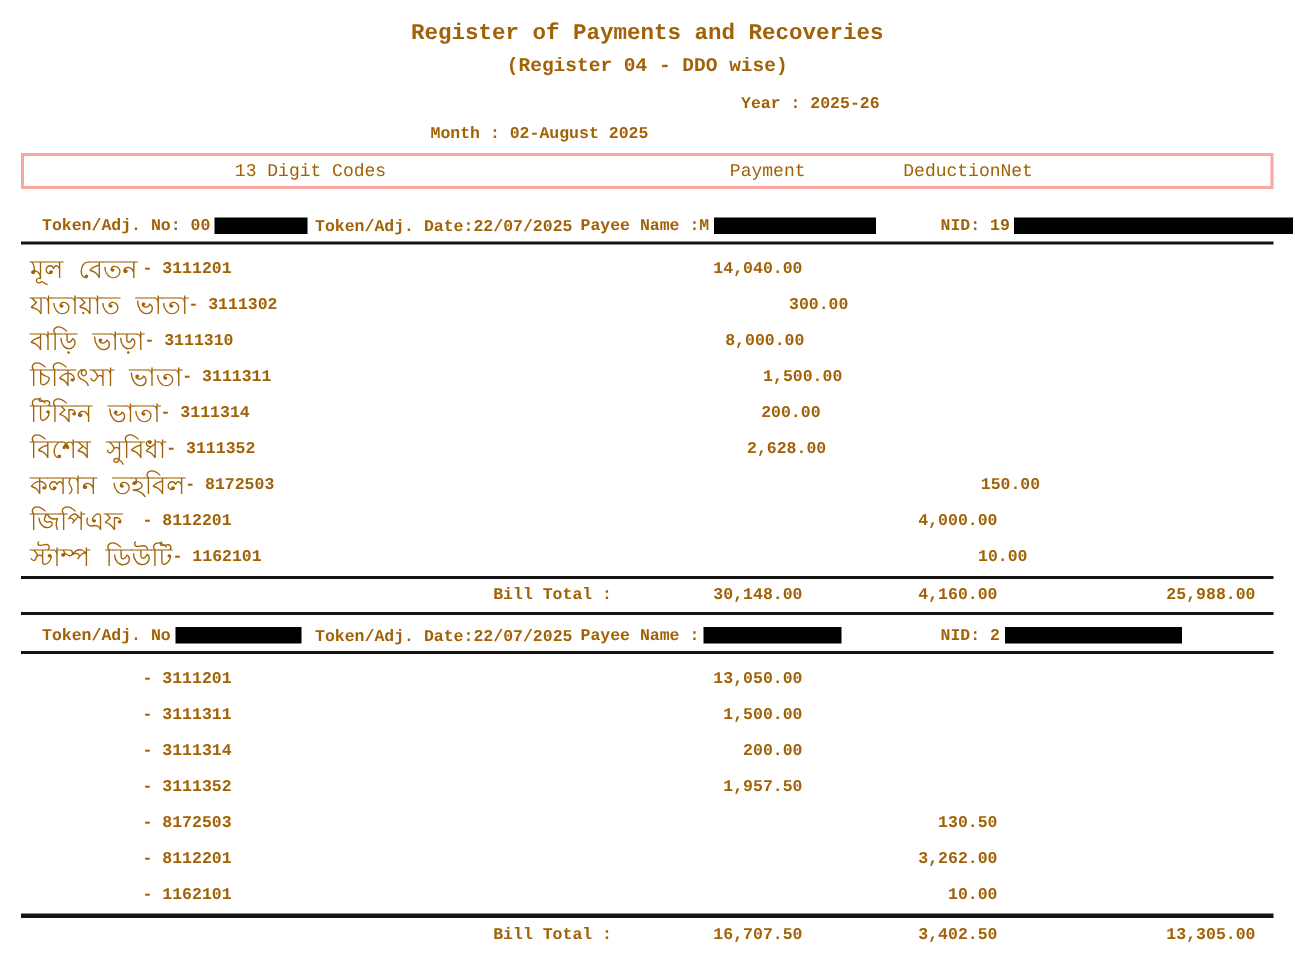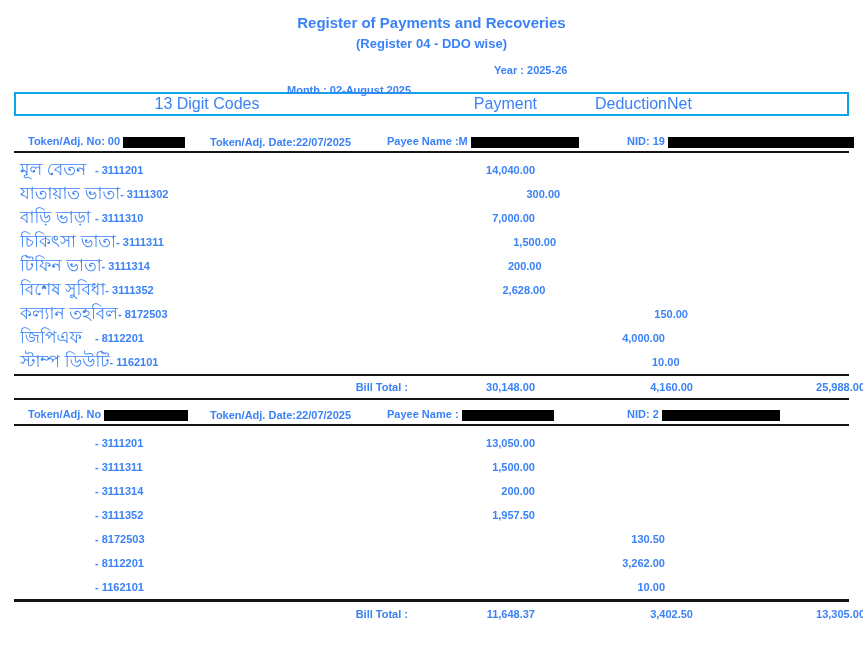--- a/index.html
+++ b/index.html
@@ -1,32 +1,32 @@
 <!DOCTYPE html>
 <html><head>
 <meta charset="utf-8">
 <style>
   html,body{margin:0;padding:0;background:#fff;}
   .page{
     width:863px;height:649px;background:#ffffff;position:relative;
-    font-family:Liberation Sans, sans-serif;color:#3b82f6;
+    font-family:Liberation Mono, monospace;color:#a16207;
     box-sizing:border-box;padding-top:12px;overflow:hidden;
   }
   .r-title{font-size:15px;font-weight:700;text-align:center;line-height:22px;}
   .r-sub{font-size:13px;font-weight:700;text-align:center;line-height:20px;}
   .r-office{font-size:12px;font-weight:700;text-align:center;line-height:18px;}
   .r-my{position:relative;height:16px;margin-top:10px;font-size:11px;font-weight:700;}
   .my-month{position:absolute;left:287px;top:0;margin-top:20px;}
   .my-year{position:absolute;left:494px;top:0;}
 
   .content{margin-left:14px;width:835px;}
 
   .colhead{
-    display:flex;align-items:center;border:2px solid #0ea5e9;height:24px;
-    margin-top:12px;font-size:16px;box-sizing:border-box;
+    display:flex;align-items:center;border:2px solid #fca5a5;height:24px;
+    margin-top:22px;font-size:12px;box-sizing:border-box;
   }
   .h-codes{flex:0 0 382px;text-align:center;}
   .h-pay{flex:0 0 139px;text-align:right;}
   .h-ded{flex:0 0 130px;text-align:right;}
   .h-net{flex:0 0 172px;text-align:left;}
 
   .token-row{
     display:flex;align-items:center;height:19px;border-bottom:2.5px solid #141414;
     font-size:11px;font-weight:700;white-space:nowrap;
   }
@@ -49,21 +49,21 @@
 
   .bt-row{
     display:flex;align-items:center;height:22px;font-size:11px;font-weight:700;
     border-top:2px solid #141414;box-sizing:content-box;
   }
   .bt-row.end1{border-bottom:2.5px solid #141414;}
   .bt-row.end2{border-top:3px solid #141414;height:23px;}
   .bt-spacer{flex:0 0 250px;}
   .bt-label{flex:0 0 144px;text-align:right;}
   .bt-pay{flex:0 0 127px;text-align:right;}
-  .bt-ded{flex:0 0 130px;text-align:right;padding-left:28px;}
+  .bt-ded{flex:0 0 130px;text-align:right;}
   .bt-net{flex:0 0 172px;text-align:right;}
 </style>
 </head>
 <body>
 
 <div class="page">
   <div class="r-title">Register of Payments and Recoveries</div>
   <div class="r-sub">(Register 04 - DDO wise)</div>
   <div class="r-my">
     <span class="my-month">Month : 02-August 2025</span>
@@ -97,21 +97,21 @@
       <div class="row">
           <div class="c-label">যাতায়াত ভাতা</div>
           <div class="c-code">- 3111302</div>
           <div class="c-pay">300.00</div>
           <div class="c-ded"></div>
           <div class="c-net"></div>
         </div>
       <div class="row">
           <div class="c-label">বাড়ি ভাড়া</div>
           <div class="c-code">- 3111310</div>
-          <div class="c-pay">7,000.00</div>
+          <div class="c-pay">8,000.00</div>
           <div class="c-ded"></div>
           <div class="c-net"></div>
         </div>
       <div class="row">
           <div class="c-label">চিকিৎসা ভাতা</div>
           <div class="c-code">- 3111311</div>
           <div class="c-pay">1,500.00</div>
           <div class="c-ded"></div>
           <div class="c-net"></div>
         </div>
@@ -215,19 +215,19 @@
           <div class="c-code">- 1162101</div>
           <div class="c-pay"></div>
           <div class="c-ded">10.00</div>
           <div class="c-net"></div>
         </div>
     </div>
 
     <div class="bt-row end2">
       <div class="bt-spacer"></div>
       <div class="bt-label">Bill Total :</div>
-      <div class="bt-pay">11,648.37</div>
+      <div class="bt-pay">16,707.50</div>
       <div class="bt-ded">3,402.50</div>
       <div class="bt-net">13,305.00</div>
     </div>
 
   </div>
 </div>
 
 </body></html>

